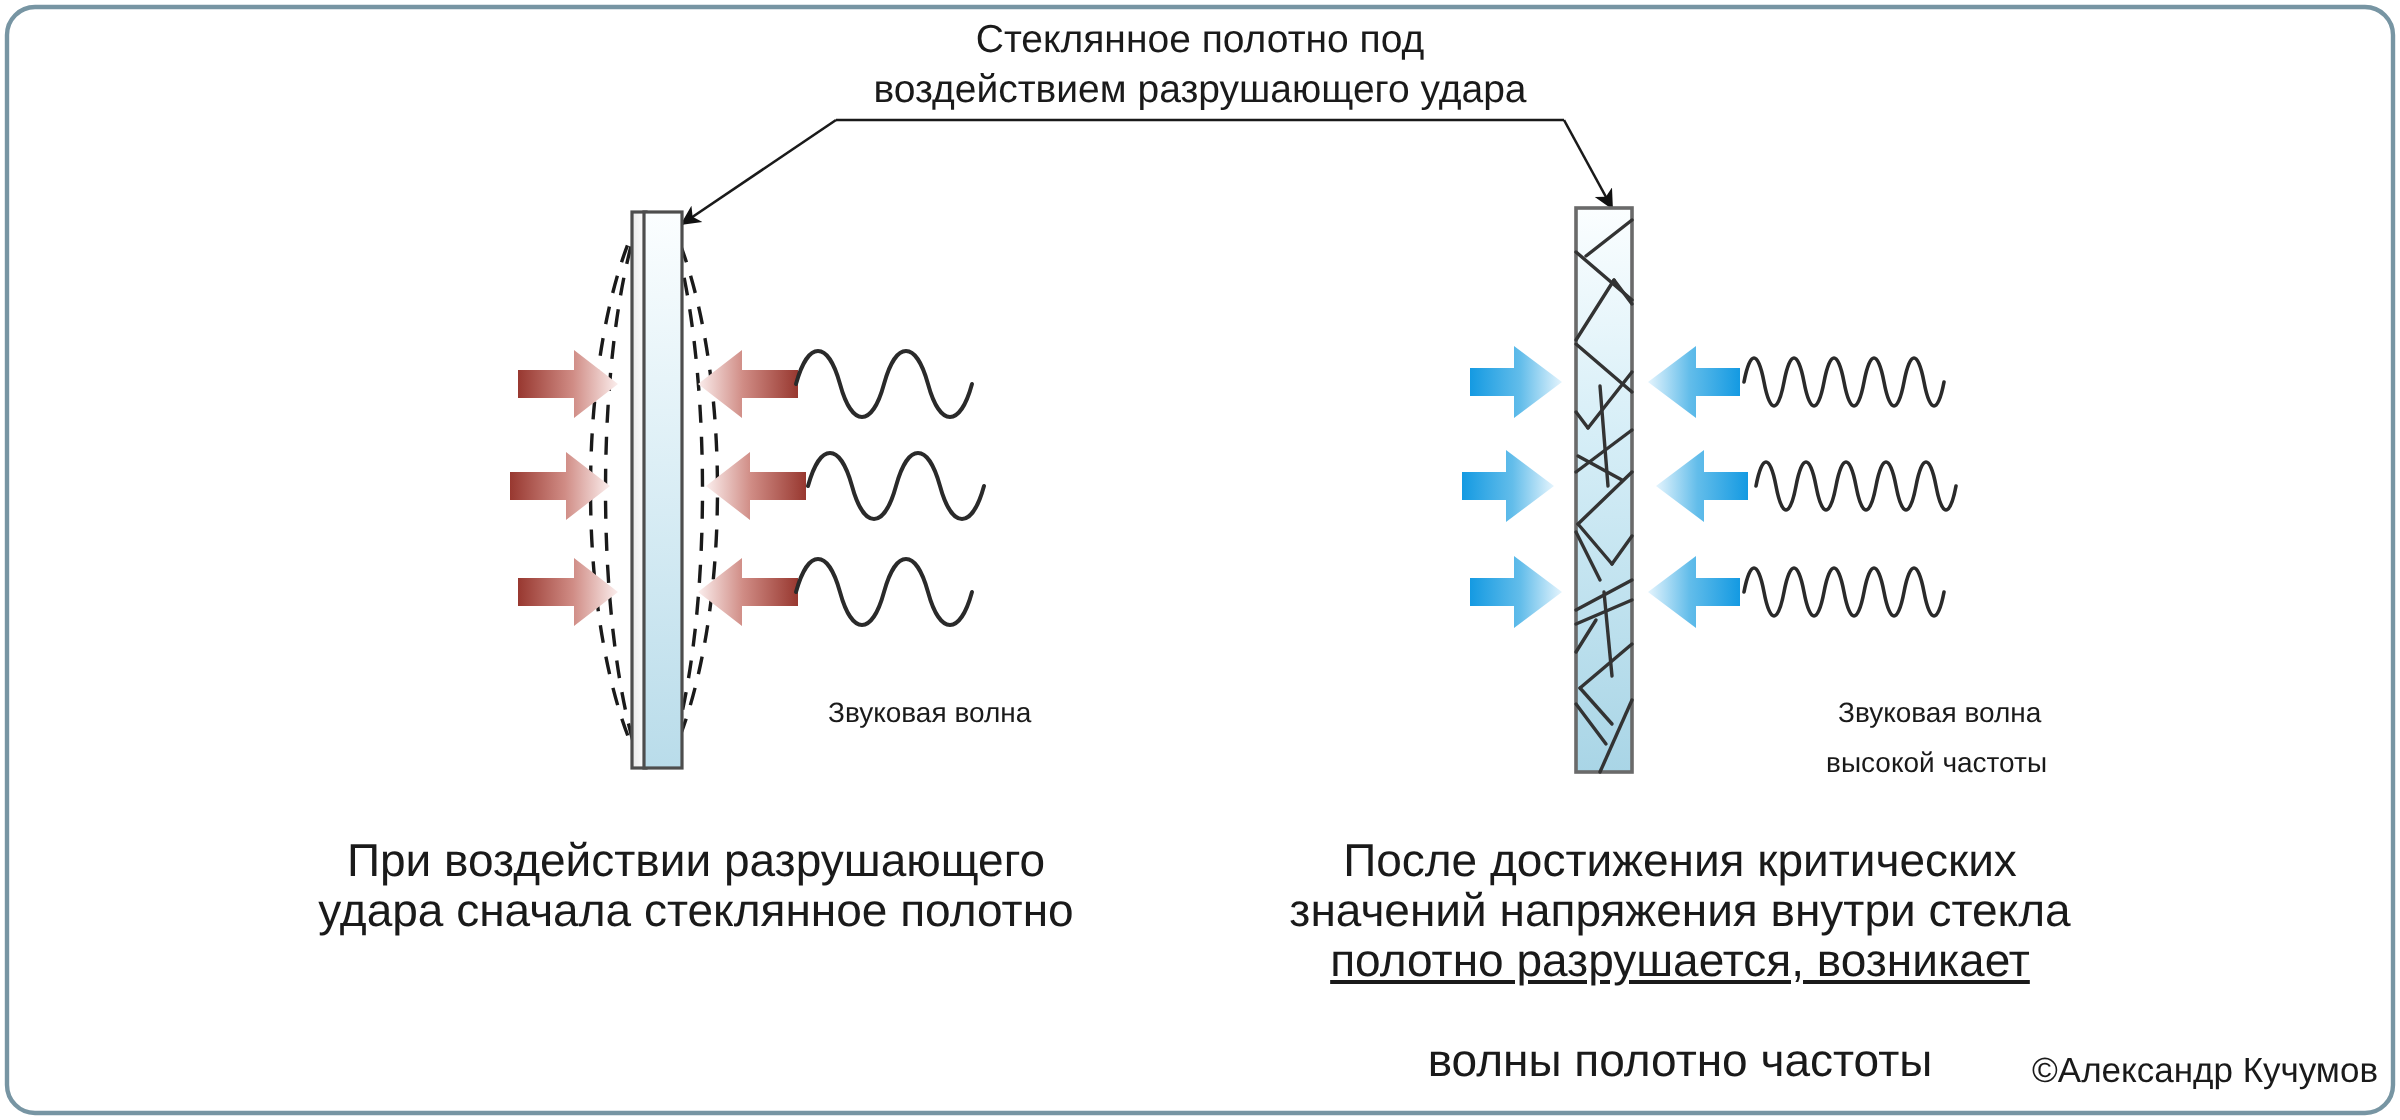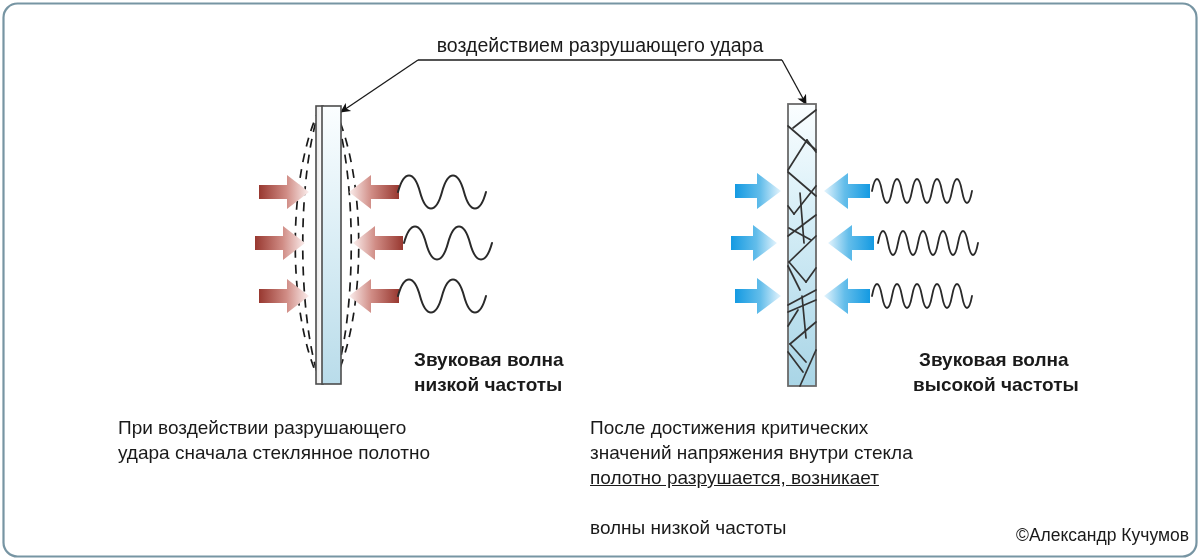--- a/index.html
+++ b/index.html
@@ -31,25 +31,25 @@
     position: absolute;
     white-space: pre;
     line-height: 1.32;
     color: #1a1a1a;
   }
   .title-line {
     font-size: 19.5px;
     text-align: center;
   }
   .wave-label {
-    font-size: 19px;
-    font-weight: bold;
+    font-size: 14px;
   }
   .caption {
-    font-size: 19px;
+    font-size: 23px;
+    text-align: center;
   }
   .copyright {
     font-size: 17.5px;
     text-align: right;
   }
 </style>
 </head>
 <body>
 
 <div id="stage">
@@ -211,31 +211,31 @@
         <path d="M872,296
                  c3,-16 7,-16 10,0 c3,16 7,16 10,0
                  c3,-16 7,-16 10,0 c3,16 7,16 10,0
                  c3,-16 7,-16 10,0 c3,16 7,16 10,0
                  c3,-16 7,-16 10,0 c3,16 7,16 10,0
                  c3,-16 7,-16 10,0 c3,16 7,16 10,0"></path>
       </g>
     </g>
   </svg>
 
+  <div class="txt title-line" style="left:400px; top:8px; width:400px;">Стеклянное полотно под</div>
   <div class="txt title-line" style="left:390px; top:33px; width:420px;">воздействием разрушающего удара</div>
 
   <div class="txt wave-label" style="left:414px; top:347px;">Звуковая волна</div>
-  <div class="txt wave-label" style="left:414px; top:372px;">низкой частоты</div>
 
   <div class="txt wave-label" style="left:919px; top:347px;">Звуковая волна</div>
   <div class="txt wave-label" style="left:913px; top:372px;">высокой частоты</div>
 
   <div class="txt caption" style="left:118px; top:415px; width:460px;">При воздействии разрушающего</div>
   <div class="txt caption" style="left:118px; top:440px; width:460px;">удара сначала стеклянное полотно</div>
 
   <div class="txt caption" style="left:590px; top:415px; width:500px;">После достижения критических</div>
   <div class="txt caption" style="left:590px; top:440px; width:500px;">значений напряжения внутри стекла</div>
   <div class="txt caption" style="left:590px; top:465px; width:500px;text-decoration:underline;">полотно разрушается, возникает</div>
-  <div class="txt caption" style="left:590px; top:515px; width:500px;">волны низкой частоты</div>
+  <div class="txt caption" style="left:590px; top:515px; width:500px;">волны полотно частоты</div>
 
   <div class="txt copyright" style="left:804px; top:524px; width:385px;">©Александр Кучумов</div>
 
 </div>
 
 </body></html>

